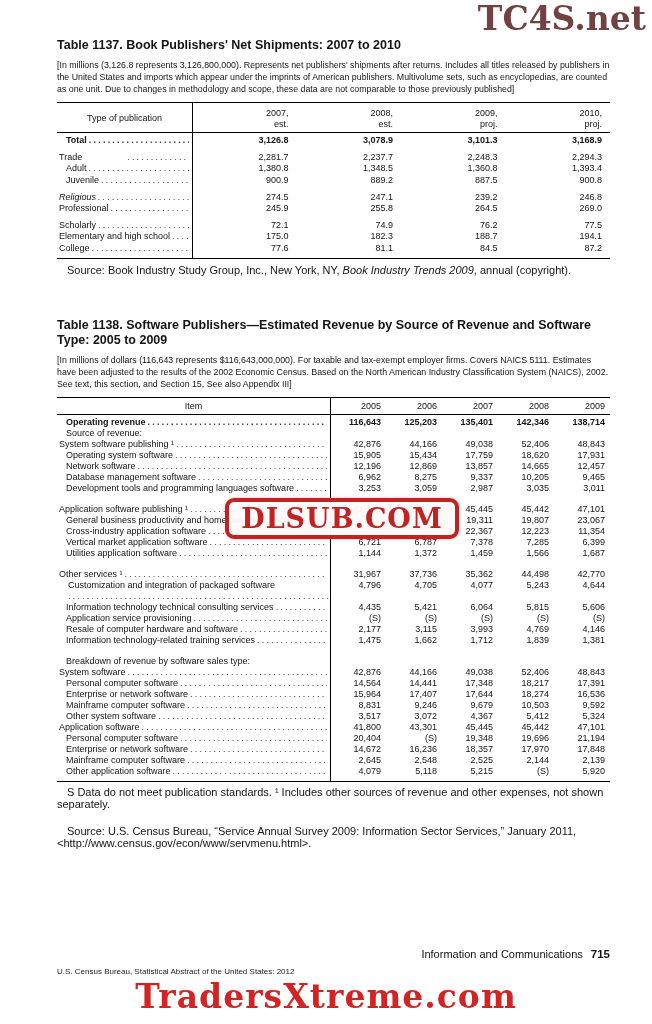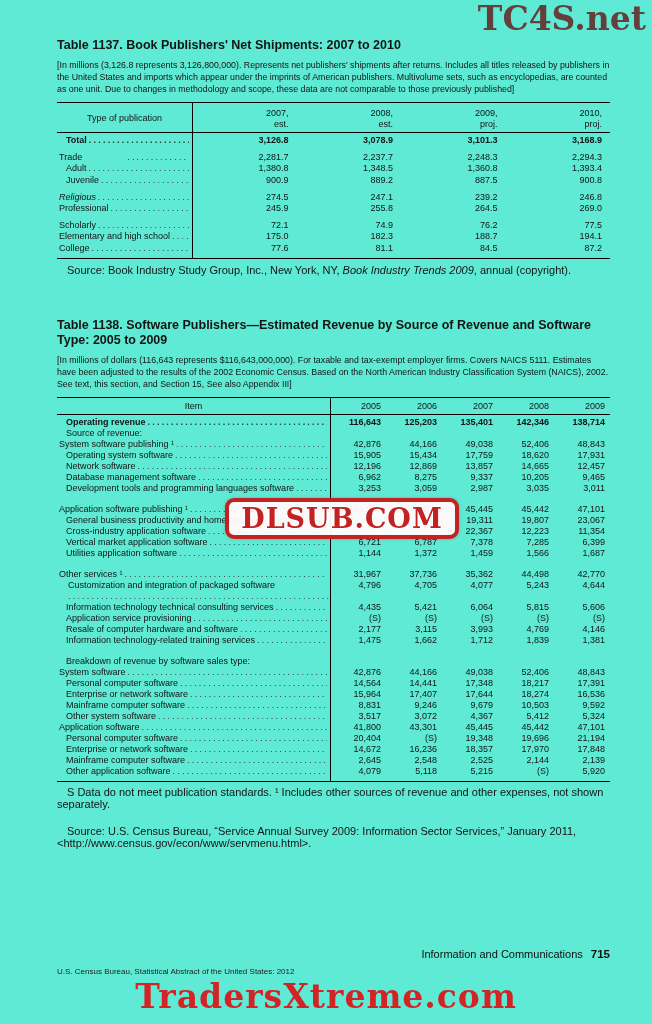--- a/index.html
+++ b/index.html
@@ -1,20 +1,20 @@
 <!DOCTYPE html>
 <html><head>
 <meta charset="utf-8">
 <style>
   * { box-sizing: border-box; }
   html,body { margin:0; padding:0; }
   body { background:#9a9a9a; font-family:"Liberation Sans", sans-serif; }
   .page {
     position:relative; width:652px; height:1024px; margin:0 auto;
-    background:#5eead4; color:#141414; overflow:hidden;
+    background:#ffffff; color:#141414; overflow:hidden;
   }
 
   
   .block { position:absolute; left:57px; width:553px; }
   .b1137 { top:38px; }
   .b1138 { top:318px; }
   .tbl-title { font-size:12.5px; line-height:15px; font-weight:bold; margin:0 0 6px 0; }
   .intro { font-size:8.8px; line-height:12px; margin:0 0 7px 0; }
 
   .table { position:relative; border-top:1px solid #000; border-bottom:1px solid #000; font-size:9px; }

